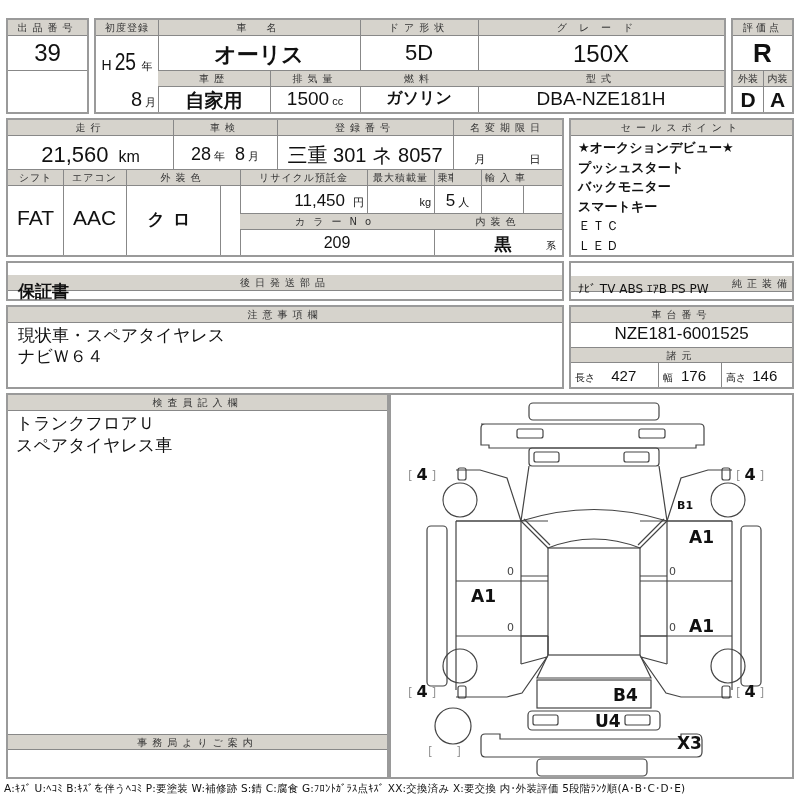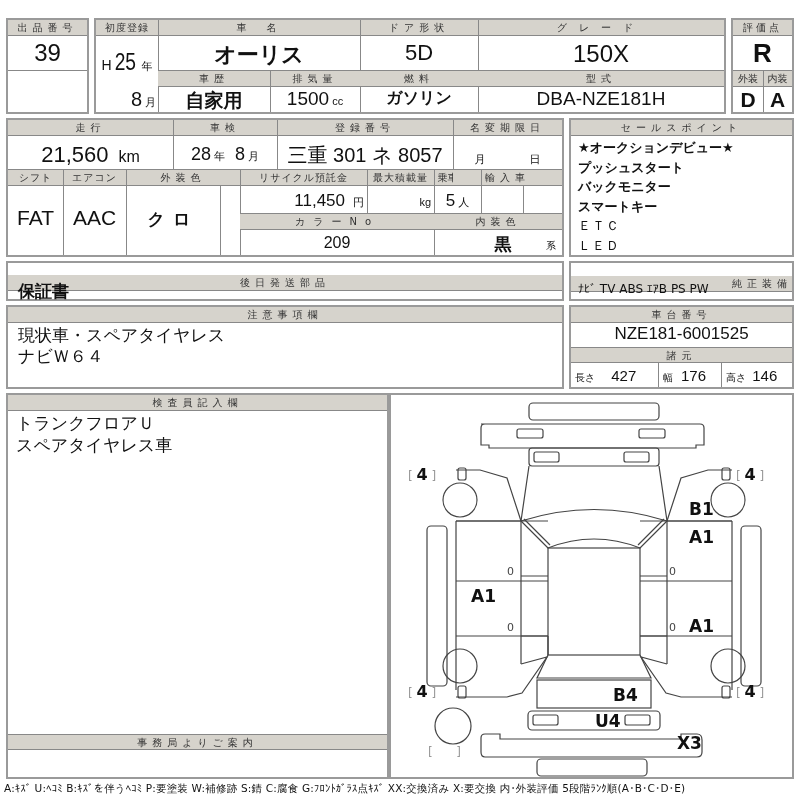--- a/index.html
+++ b/index.html
@@ -229,21 +229,21 @@
     <rect x="535" y="759" width="110" height="17" rx="4"></rect>
     <circle cx="451" cy="726" r="18"></circle>
   </svg>
 
   <div style="position:absolute;left:17px;top:70px;font-size:16px;font-weight:bold;white-space:nowrap;"><span style="color:#999;font-weight:normal;font-size:12px;">[ </span><span>4</span><span style="color:#999;font-weight:normal;font-size:12px;"> ]</span></div>
   <div style="position:absolute;left:345px;top:70px;font-size:16px;font-weight:bold;white-space:nowrap;"><span style="color:#999;font-weight:normal;font-size:12px;">[ </span><span>4</span><span style="color:#999;font-weight:normal;font-size:12px;"> ]</span></div>
   <div style="position:absolute;left:17px;top:287px;font-size:16px;font-weight:bold;white-space:nowrap;"><span style="color:#999;font-weight:normal;font-size:12px;">[ </span><span>4</span><span style="color:#999;font-weight:normal;font-size:12px;"> ]</span></div>
   <div style="position:absolute;left:345px;top:287px;font-size:16px;font-weight:bold;white-space:nowrap;"><span style="color:#999;font-weight:normal;font-size:12px;">[ </span><span>4</span><span style="color:#999;font-weight:normal;font-size:12px;"> ]</span></div>
   <div style="position:absolute;left:37px;top:350px;font-size:12px;color:#999;white-space:nowrap;">[ <span style="display:inline-block;width:16px;"></span> ]</div>
 
-  <div style="position:absolute;left:298px;top:104px;font-size:17px;font-weight:bold;">B1</div>
+  <div style="position:absolute;left:286px;top:104px;font-size:11px;font-weight:bold;">B1</div>
   <div style="position:absolute;left:298px;top:132px;font-size:17px;font-weight:bold;">A1</div>
   <div style="position:absolute;left:80px;top:191px;font-size:17px;font-weight:bold;">A1</div>
   <div style="position:absolute;left:298px;top:221px;font-size:17px;font-weight:bold;">A1</div>
   <div style="position:absolute;left:222px;top:290px;font-size:17px;font-weight:bold;">B4</div>
   <div style="position:absolute;left:204px;top:316px;font-size:17px;font-weight:bold;">U4</div>
   <div style="position:absolute;left:286px;top:338px;font-size:17px;font-weight:bold;">X3</div>
 
   <div style="position:absolute;left:116px;top:170px;font-size:11px;color:#444;">0</div>
   <div style="position:absolute;left:278px;top:170px;font-size:11px;color:#444;">0</div>
   <div style="position:absolute;left:116px;top:226px;font-size:11px;color:#444;">0</div>

